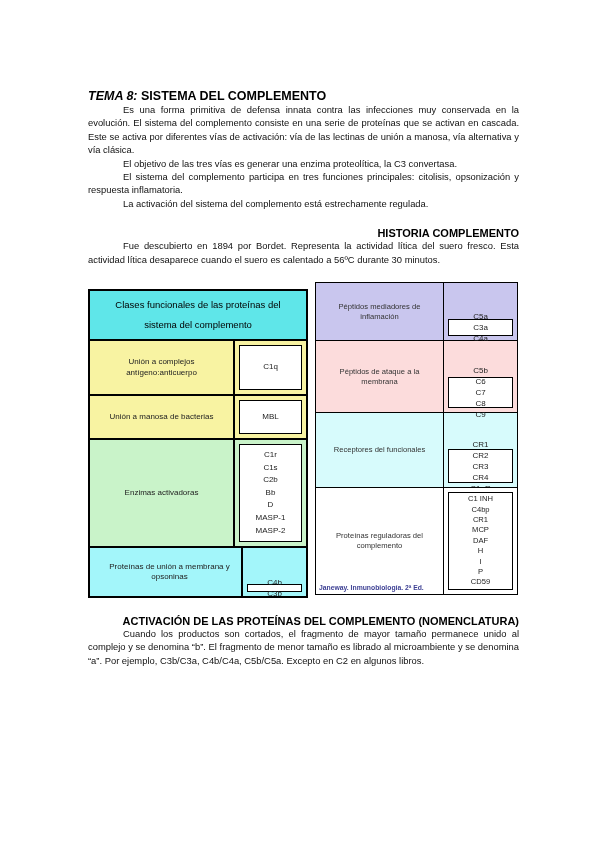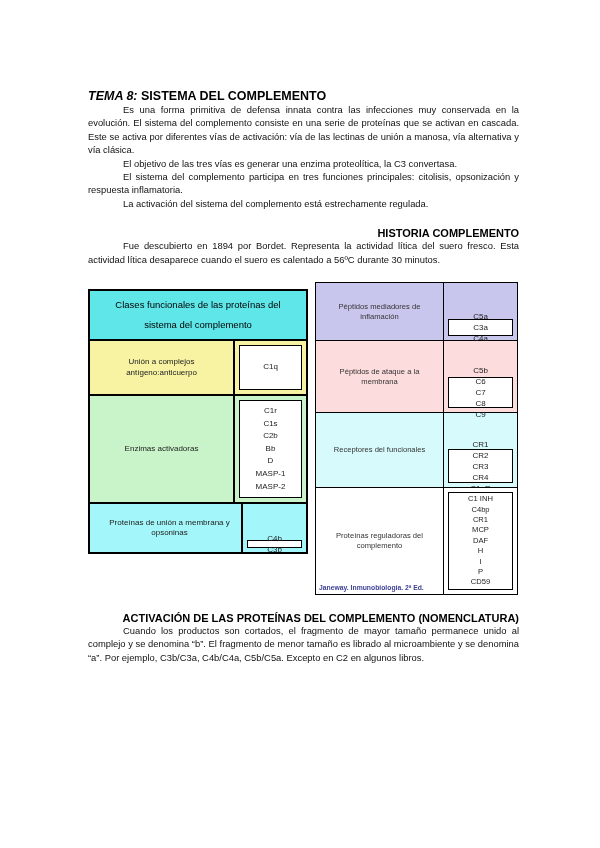--- a/index.html
+++ b/index.html
@@ -116,20 +116,26 @@
       <div class="ltable">
         <div class="lheader" style="background-color: rgb(95, 230, 233);">Clases funcionales de las proteínas del sistema del complemento</div>
 
         <div class="lrow r1" style="background-color: rgb(248, 243, 162);">
           <div class="llabel">Unión a complejos antígeno:anticuerpo</div>
           <div class="lboxcell">
             <div class="wbox">C1q</div>
           </div>
         </div>
 
+        <div class="lrow r2" style="background-color: rgb(248, 243, 162);">
+          <div class="llabel">Unión a manosa de bacterias</div>
+          <div class="lboxcell">
+            <div class="wbox">MBL</div>
+          </div>
+        </div>
 
         <div class="lrow r3" style="background-color: rgb(201, 243, 201);">
           <div class="llabel">Enzimas activadoras</div>
           <div class="lboxcell">
             <div class="wbox">C1r
 C1s
 C2b
 Bb
 D
 MASP-1

